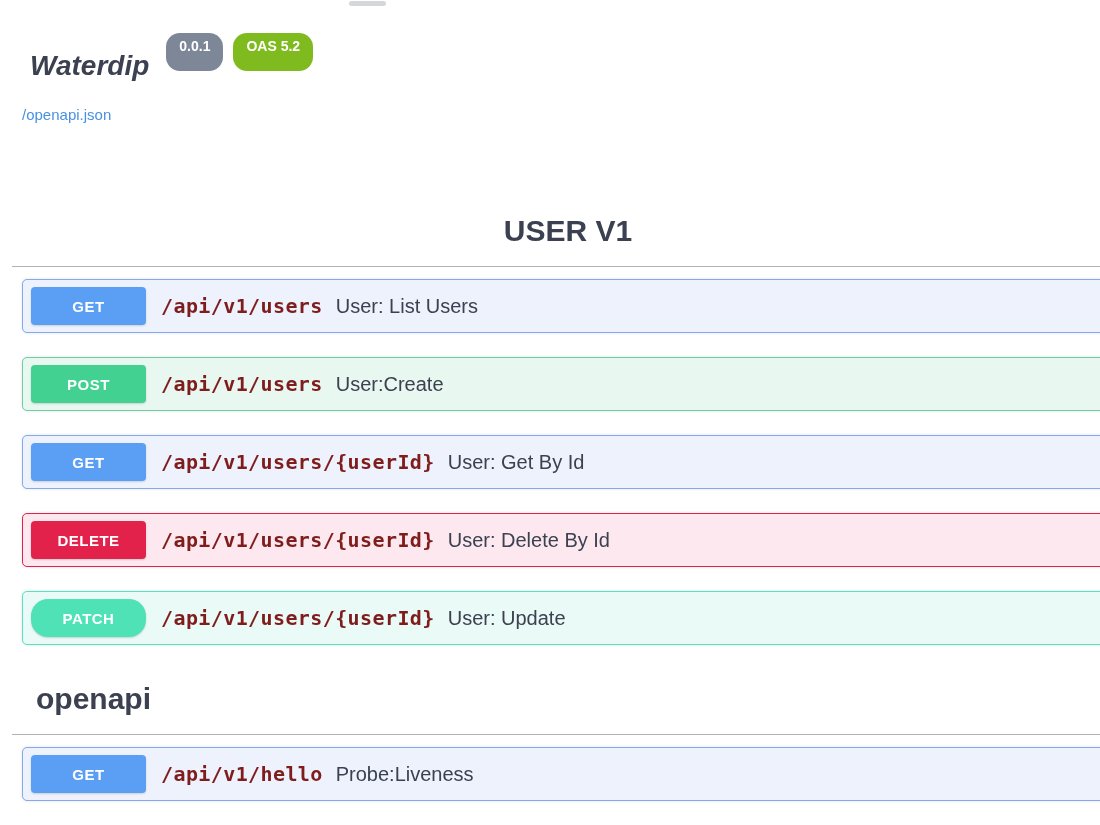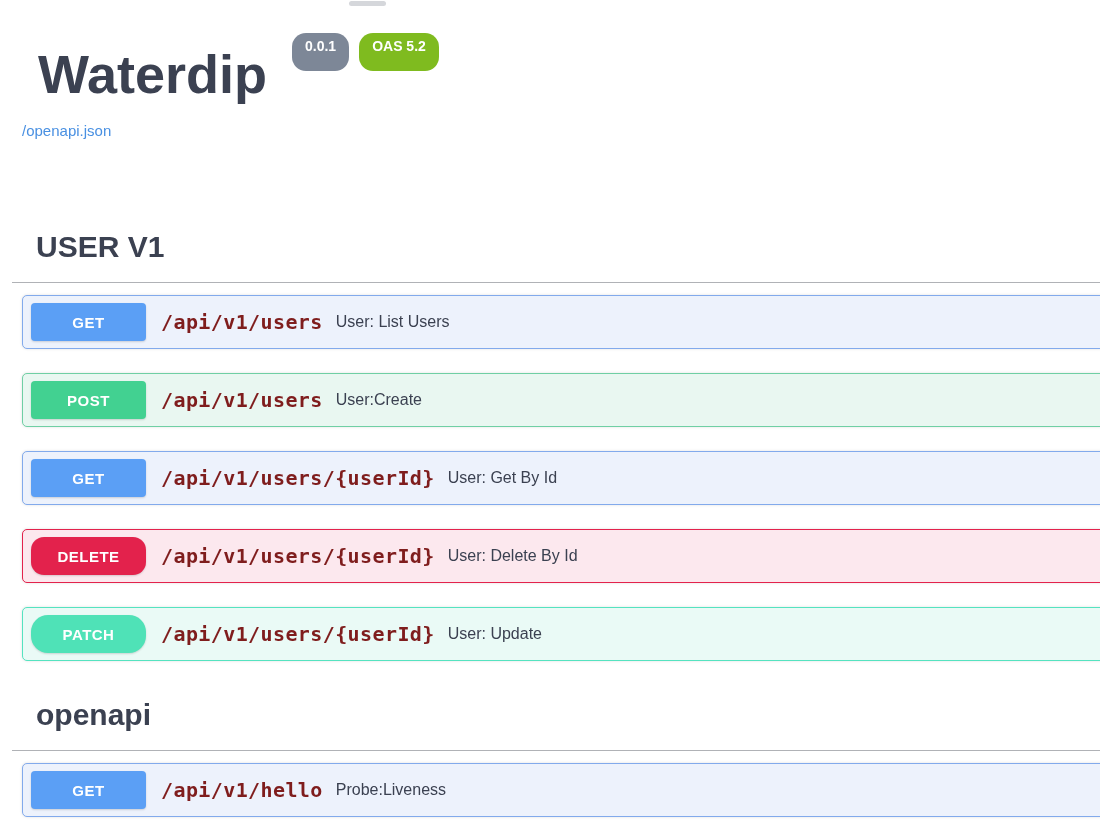--- a/index.html
+++ b/index.html
@@ -21,25 +21,26 @@
     height: 5px;
     background: #959ca6;
     opacity: 0.4;
     border-radius: 3px;
   }
 
   
   header { margin: 28px 0 0 22px; }
   .title-line { display: flex; align-items: flex-start; gap: 9px; }
   .api-title {
-    margin: 16px;
-    font-size: 54px;
+    margin: 8px;
+    font-size: 28px;
     line-height: 60px;
     font-weight: 700;
     color: #3b4151;
+    font-style: italic;
   }
   .badges { display: flex; gap: 10px; margin-top: 5px; }
   .badge {
     height: 38px;
     line-height: 26px;
     border-radius: 14px;
     padding: 0 13px;
     color: #ffffff;
     font-weight: 700;
     font-size: 14px;
@@ -56,21 +57,21 @@
 
   
   .section-title {
     margin: 36px 0 0 36px;
     font-size: 30px;
     line-height: 36px;
     font-weight: 700;
     color: #3b4151;
     cursor: pointer;
   }
-  .tag-section:first-child .section-title { margin-top: 88px; }
+  .tag-section:first-child .section-title { margin-top: 88px; text-align: center; }
   .section-divider {
     margin: 17px -24px 0 12px;
     border-top: 1.5px solid #b0b2b6;
     height: 0;
   }
   .op-list { margin: 12px -24px 0 22px; }
 
   
   .op-row {
     display: flex;
@@ -104,21 +105,21 @@
     margin-left: 15px;
     font-family: "DejaVu Sans Mono", "Liberation Mono", monospace;
     font-weight: 700;
     font-size: 20px;
     letter-spacing: 0.4px;
     color: #7f1d1d;
     white-space: nowrap;
   }
   .op-desc {
     margin-left: 13px;
-    font-size: 16px;
+    font-size: 20px;
     color: #3b4151;
     white-space: nowrap;
   }
 </style>
 </head>
 <body>
 
 <div class="page">
 
   <div class="top-artifact"></div>
@@ -151,21 +152,21 @@
     <span class="op-desc">User:Create</span>
   </div>
 
   <div class="op-row" style="background: rgb(237, 242, 252); border-color: rgb(130, 170, 236);">
     <button class="method-btn" style="background: rgb(91, 159, 245);">GET</button>
     <span class="op-path">/api/v1/users/{userId}</span>
     <span class="op-desc">User: Get By Id</span>
   </div>
 
   <div class="op-row" style="background: rgb(252, 232, 238); border-color: rgb(227, 34, 76);">
-    <button class="method-btn" style="background: rgb(227, 34, 76); border-radius: 13px;">DELETE</button>
+    <button class="method-btn" style="background: rgb(227, 34, 76);">DELETE</button>
     <span class="op-path">/api/v1/users/{userId}</span>
     <span class="op-desc">User: Delete By Id</span>
   </div>
 
   <div class="op-row" style="background: rgb(234, 250, 246); border-color: rgb(85, 227, 192);">
     <button class="method-btn" style="background: rgb(79, 226, 183); border-radius: 17px;">PATCH</button>
     <span class="op-path">/api/v1/users/{userId}</span>
     <span class="op-desc">User: Update</span>
   </div>
 </div>

